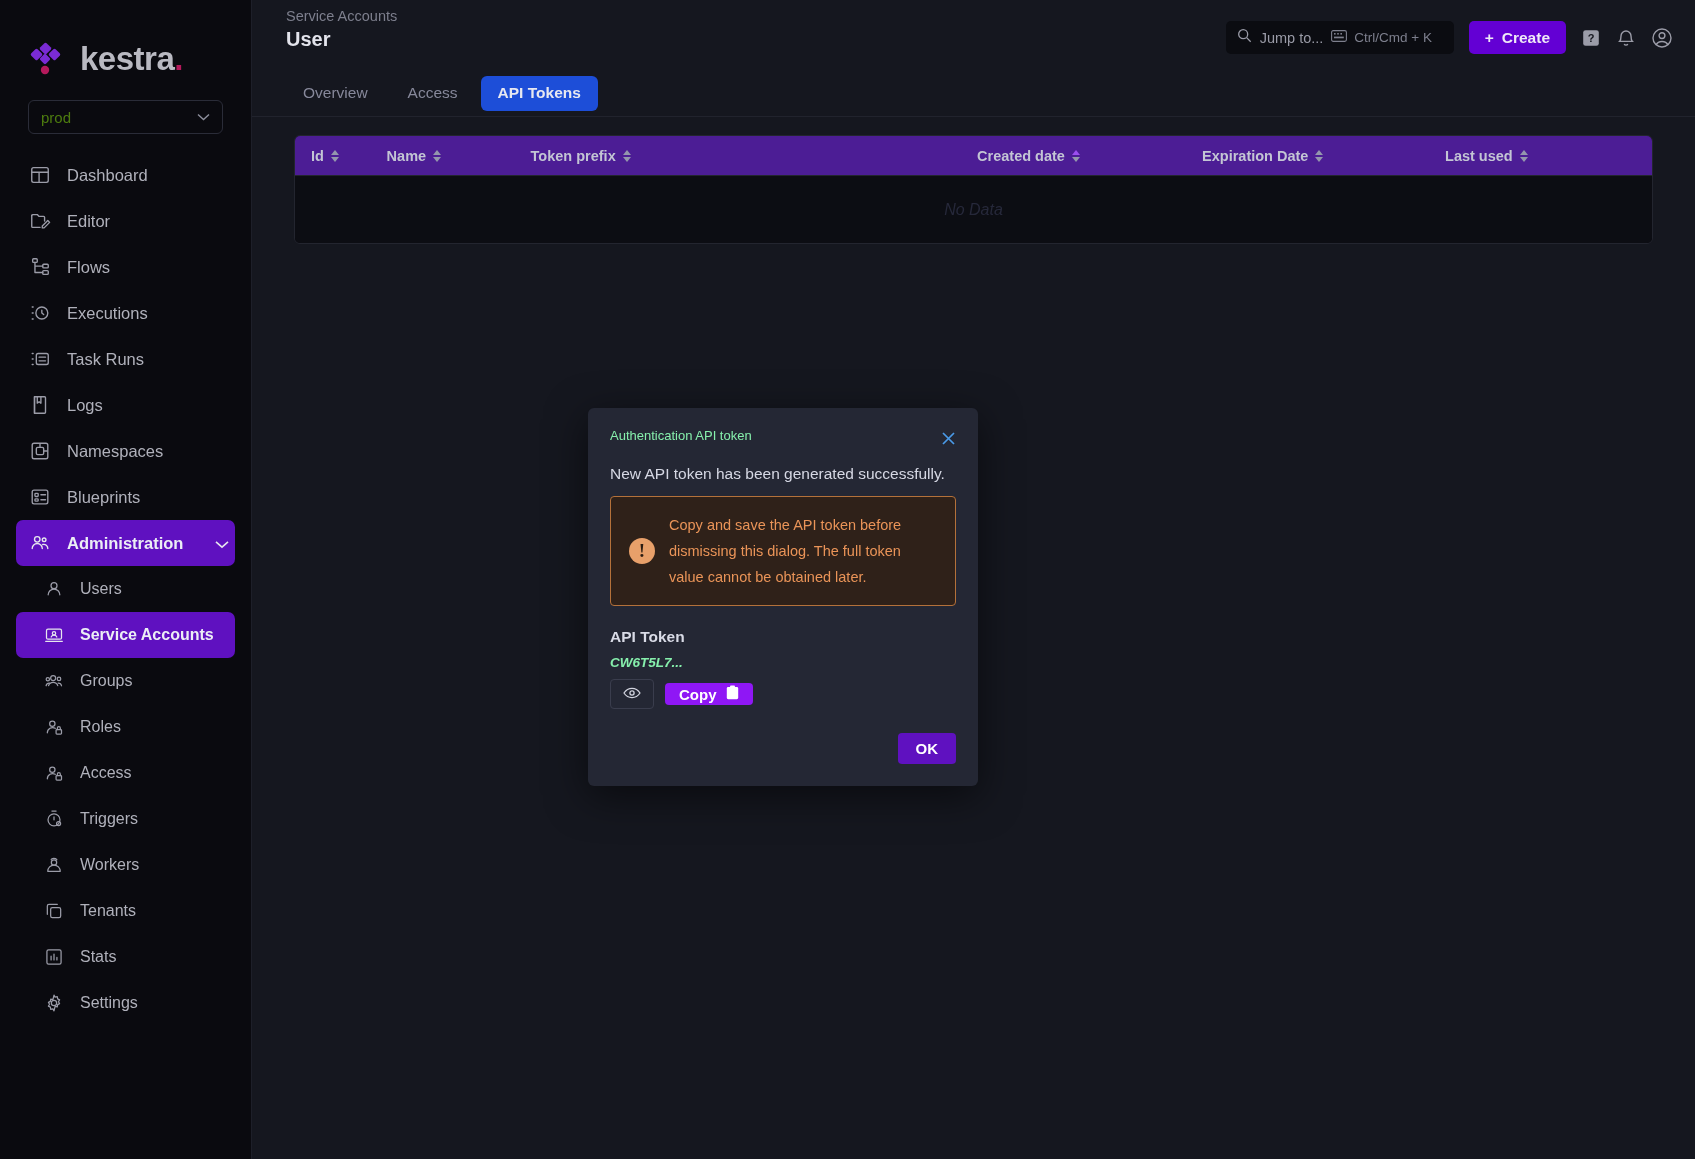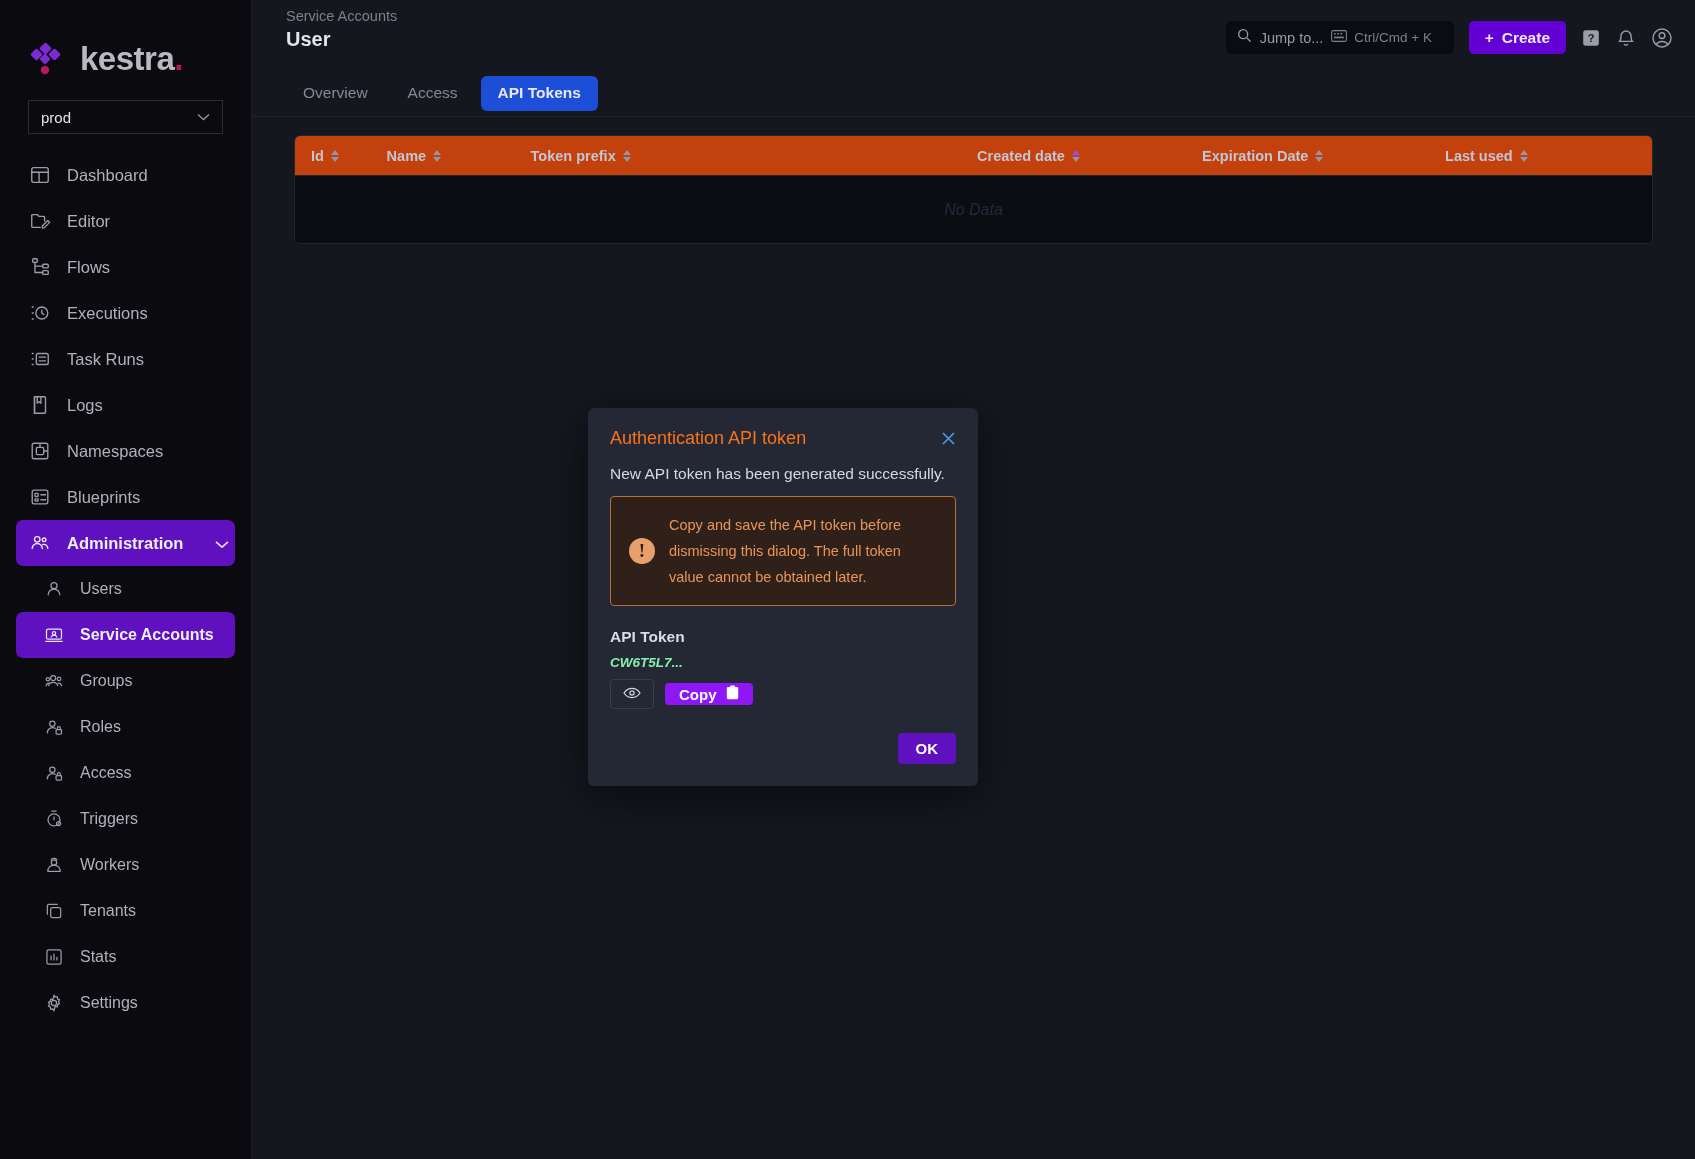--- a/index.html
+++ b/index.html
@@ -28,24 +28,24 @@
   .logo-text {
     font-size: 33px; font-weight: bold; color: #b9b9c1;
     letter-spacing: -0.5px; line-height: 1;
   }
   .logo-dot { color: #b5195b; }
 
   #tenant-select {
     margin: 14px 28px 4px 28px;
     height: 34px;
     border: 1px solid #2a2c38;
-    border-radius: 0;
+    border-radius: 6px;
     display: flex; align-items: center;
     padding: 0 12px;
-    color: #e5e5e5; font-size: 15px;
+    color: #4d7c0f; font-size: 15px;
     background: transparent;
   }
   #tenant-select .tenant-label { flex: 1; }
   .chev { color: #8d8f9c; font-size: 12px; }
 
   #nav { margin-top: 18px; }
   .nav-item {
     display: flex; align-items: center;
     height: 46px;
     margin: 0 16px;
@@ -131,21 +131,21 @@
   #content { position: absolute; left: 252px; top: 117px; width: 1443px; bottom: 0; }
   #table-card {
     margin: 18px 42px 0 42px;
     border: 1px solid #23252f;
     border-radius: 6px;
     overflow: hidden;
     background: #0c0d13;
   }
   #thead {
     display: flex; height: 40px; align-items: center;
-    background: #c2410c;
+    background: #4c1d95;
     border-bottom: 1px solid #23252f;
     text-align: center;
   }
   .th {
     display: flex; align-items: center; gap: 7px;
     font-size: 14.5px; font-weight: bold; color: #c3c5d4;
     white-space: nowrap;
   }
   .sorter { display: flex; flex-direction: column; gap: 2px; line-height: 0; }
   .caret { width: 0; height: 0; border-left: 4.5px solid transparent; border-right: 4.5px solid transparent; }
@@ -164,21 +164,21 @@
     position: absolute; left: 588px; top: 408px;
     width: 390px;
     background: #242734;
     border-radius: 6px;
     box-shadow: 0 10px 40px rgba(0,0,0,.55);
   }
   #dlg-head {
     display: flex; align-items: flex-start;
     padding: 20px 22px 0 22px;
   }
-  #dlg-title { font-size: 18px; color: #f97316; flex: 1; }
+  #dlg-title { font-size: 13px; color: #86efac; flex: 1; }
   #dlg-close { color: #4a9ae8; font-size: 19px; line-height: 1; padding: 2px 0 0 0; }
   #dlg-body { padding: 16px 22px 0 22px; }
   #dlg-msg { font-size: 15.5px; color: #d6d8e4; margin-bottom: 13px; }
   #alert {
     background: #2f2119;
     border: 1px solid #b4713a;
     border-radius: 4px;
     display: flex; align-items: center; gap: 14px;
     padding: 15px 16px 15px 18px;
   }

